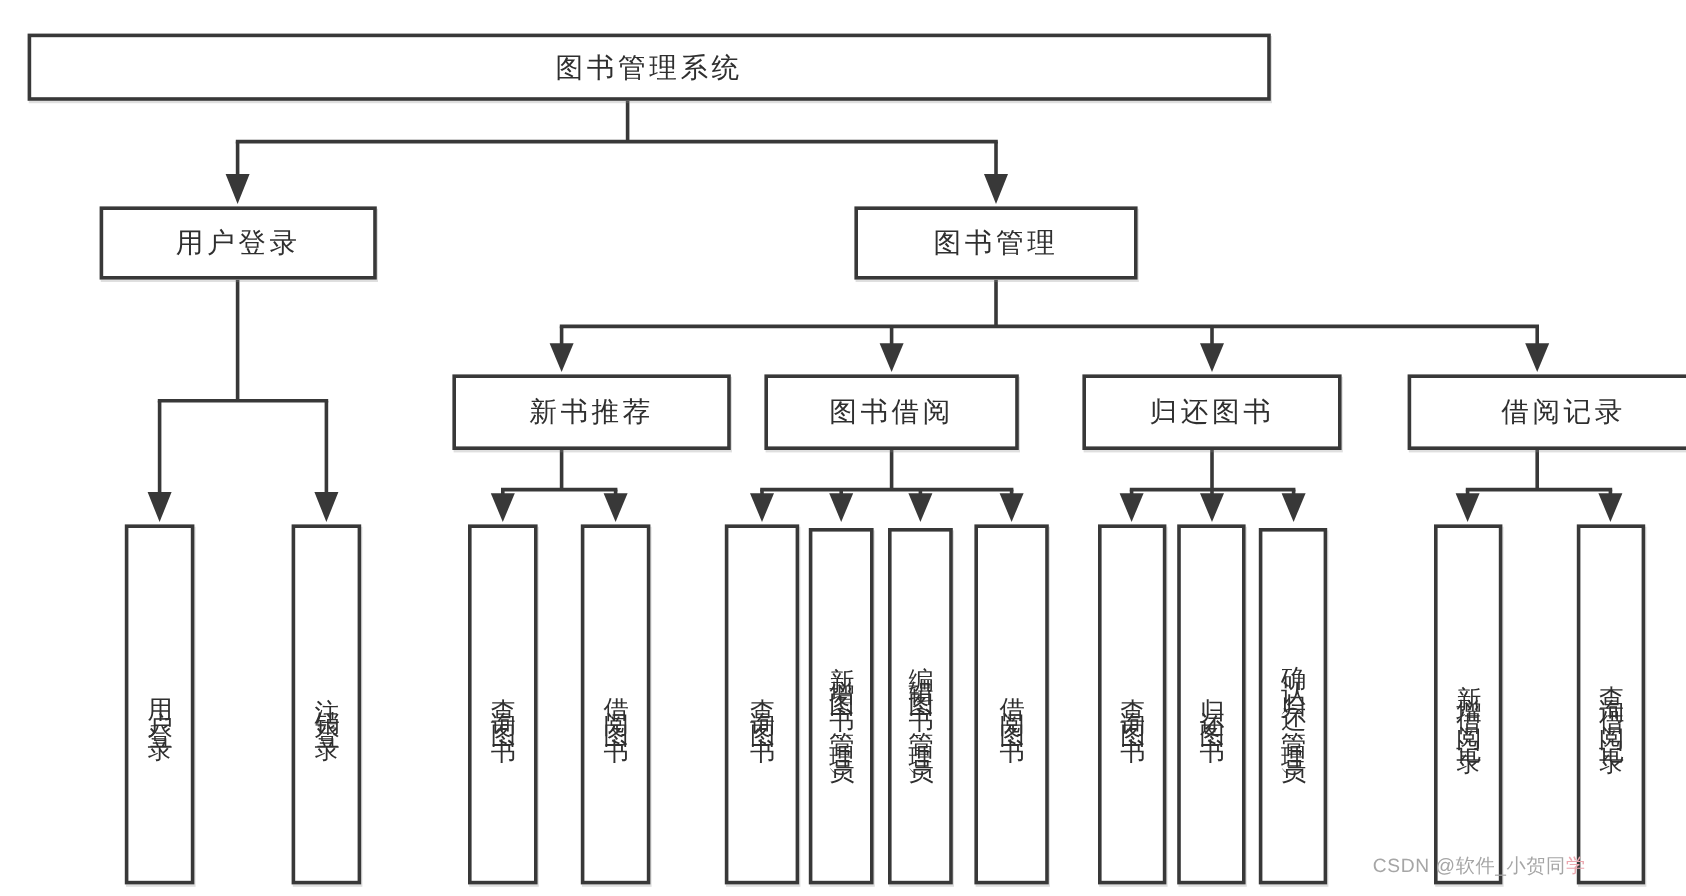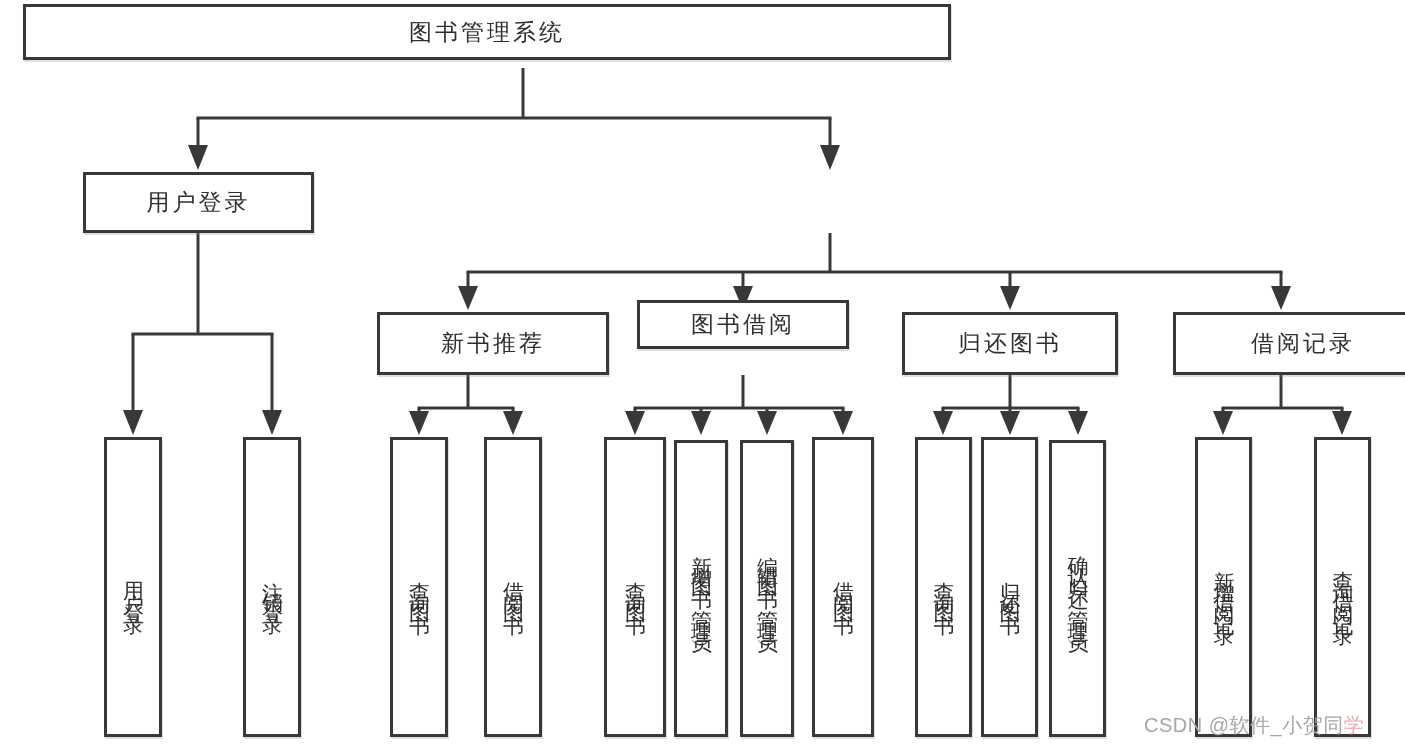--- a/index.html
+++ b/index.html
@@ -14,21 +14,21 @@
     color:#2f2f2f;z-index:2;box-shadow:1px 2px 0 rgba(140,140,140,0.28);
   }
   .node.h .lbl{font-size:23px;letter-spacing:3px;white-space:nowrap;}
   .node.v .lbl{
     writing-mode:vertical-rl;text-orientation:mixed;
     font-size:21px;letter-spacing:11px;line-height:1;
   }
   .watermark{
     position:absolute;left:1144px;top:712px;z-index:6;
     font-family:"Liberation Sans","DejaVu Sans",sans-serif;
-    font-size:20px;color:#a6a6a6;letter-spacing:0.5px;white-space:nowrap;
+    font-size:16px;color:#a6a6a6;letter-spacing:0.5px;white-space:nowrap;
   }
   .watermark .accent{color:#eba6ae;}
 </style>
 </head>
 <body>
 
 <div class="canvas">
 
   <svg class="connectors" width="1405" height="747" viewBox="0 0 1405 747">
     <g stroke="#383838" stroke-width="3" fill="none">
@@ -89,32 +89,35 @@
       <polygon points="757,411 777,411 767,435"></polygon>
       <polygon points="833,411 853,411 843,435"></polygon>
       <polygon points="933,411 953,411 943,435"></polygon>
       <polygon points="1000,411 1020,411 1010,435"></polygon>
       <polygon points="1068,411 1088,411 1078,435"></polygon>
       <polygon points="1213,411 1233,411 1223,435"></polygon>
       <polygon points="1332,411 1352,411 1342,435"></polygon>
     </g>
   </svg>
 
-  <div class="node h" style="left:23px;top:4px;width:928px;height:56px">
+  <div class="node h" style="left:23px;top:28px;width:1036px;height:56px">
     <span class="lbl">图书管理系统</span>
   </div>
 
   <div class="node h" style="left:83px;top:172px;width:231px;height:61px">
     <span class="lbl">用户登录</span>
   </div>
+  <div class="node h" style="left:712px;top:172px;width:236px;height:61px">
+    <span class="lbl">图书管理</span>
+  </div>
 
   <div class="node h" style="left:377px;top:312px;width:232px;height:63px">
     <span class="lbl">新书推荐</span>
   </div>
-  <div class="node h" style="left:637px;top:300px;width:212px;height:49px">
+  <div class="node h" style="left:637px;top:312px;width:212px;height:63px">
     <span class="lbl">图书借阅</span>
   </div>
   <div class="node h" style="left:902px;top:312px;width:216px;height:63px">
     <span class="lbl">归还图书</span>
   </div>
   <div class="node h" style="left:1173px;top:312px;width:260px;height:63px">
     <span class="lbl">借阅记录</span>
   </div>
 
   <div class="node v" style="left:104px;top:437px;width:58px;height:300px">

